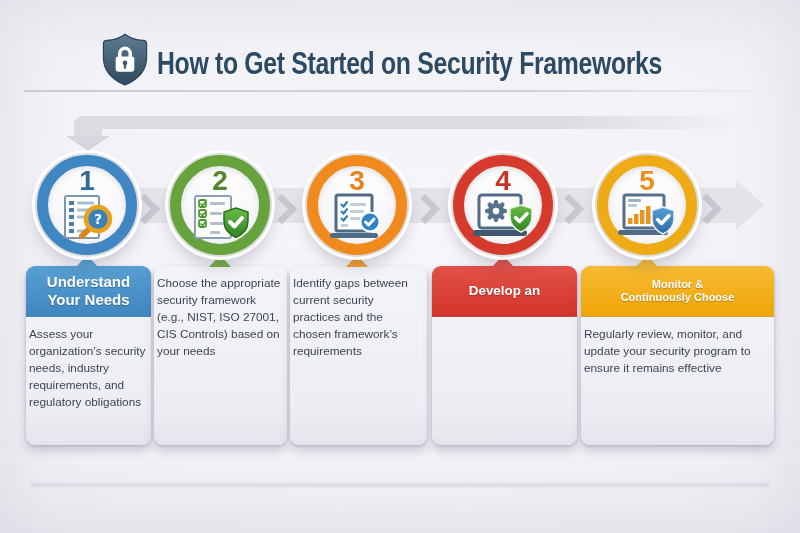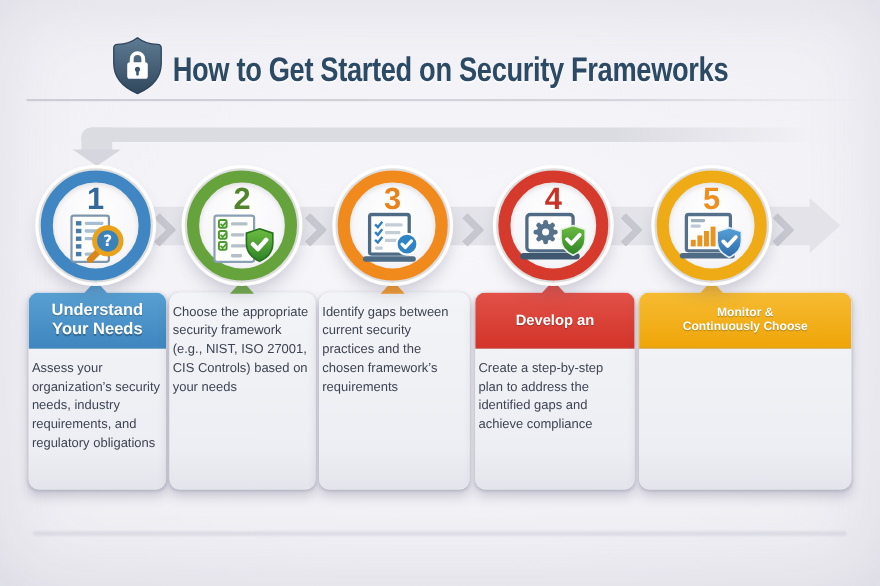--- a/index.html
+++ b/index.html
@@ -224,21 +224,20 @@
           <path d="M12 1 L23 4.5 V13 C23 20 18.5 25 12 28 C5.5 25 1 20 1 13 V4.5 Z" fill="url(#gr-green2)" stroke="#e8f3e4" stroke-width="1.5"></path>
           <path d="M6.5 13.5 l4 4 L18 9.5" stroke="#ffffff" stroke-width="3.5" fill="none" stroke-linecap="round" stroke-linejoin="round"></path>
         </g>
       </svg>
     </div>
     <div class="pointer"></div>
     <div class="card">
       <div class="card-hdr">
         <span>Develop an</span>
       </div>
-      <div class="card-body">Create a step-by-step plan to address the identified gaps and achieve compliance</div>
     </div>
   </div>
 
   <div class="step s5" style="--ring: #eeab15; --num: #ee8e1e; --h1: #f6bb33; --h2: #efa508;">
     <div class="circle">
       <div class="num">5</div>
       <svg class="icon" viewBox="0 0 62 48">
         <defs>
           <linearGradient id="gr-blue" x1="0" y1="0" x2="0" y2="1">
             <stop offset="0" stop-color="#57a0d8"></stop>
@@ -258,17 +257,18 @@
           <path d="M6.5 13.5 l4 4 L18 9.5" stroke="#ffffff" stroke-width="3.5" fill="none" stroke-linecap="round" stroke-linejoin="round"></path>
         </g>
       </svg>
     </div>
     <div class="pointer"></div>
     <div class="card">
       <div class="card-hdr">
         <span>Monitor &amp;</span>
         <span>Continuously Choose</span>
       </div>
+      <div class="card-body">Regularly review, monitor, and update your security program to ensure it remains effective</div>
     </div>
   </div>
 
   <div class="base-line"></div>
 </div>
 
 </body></html>

